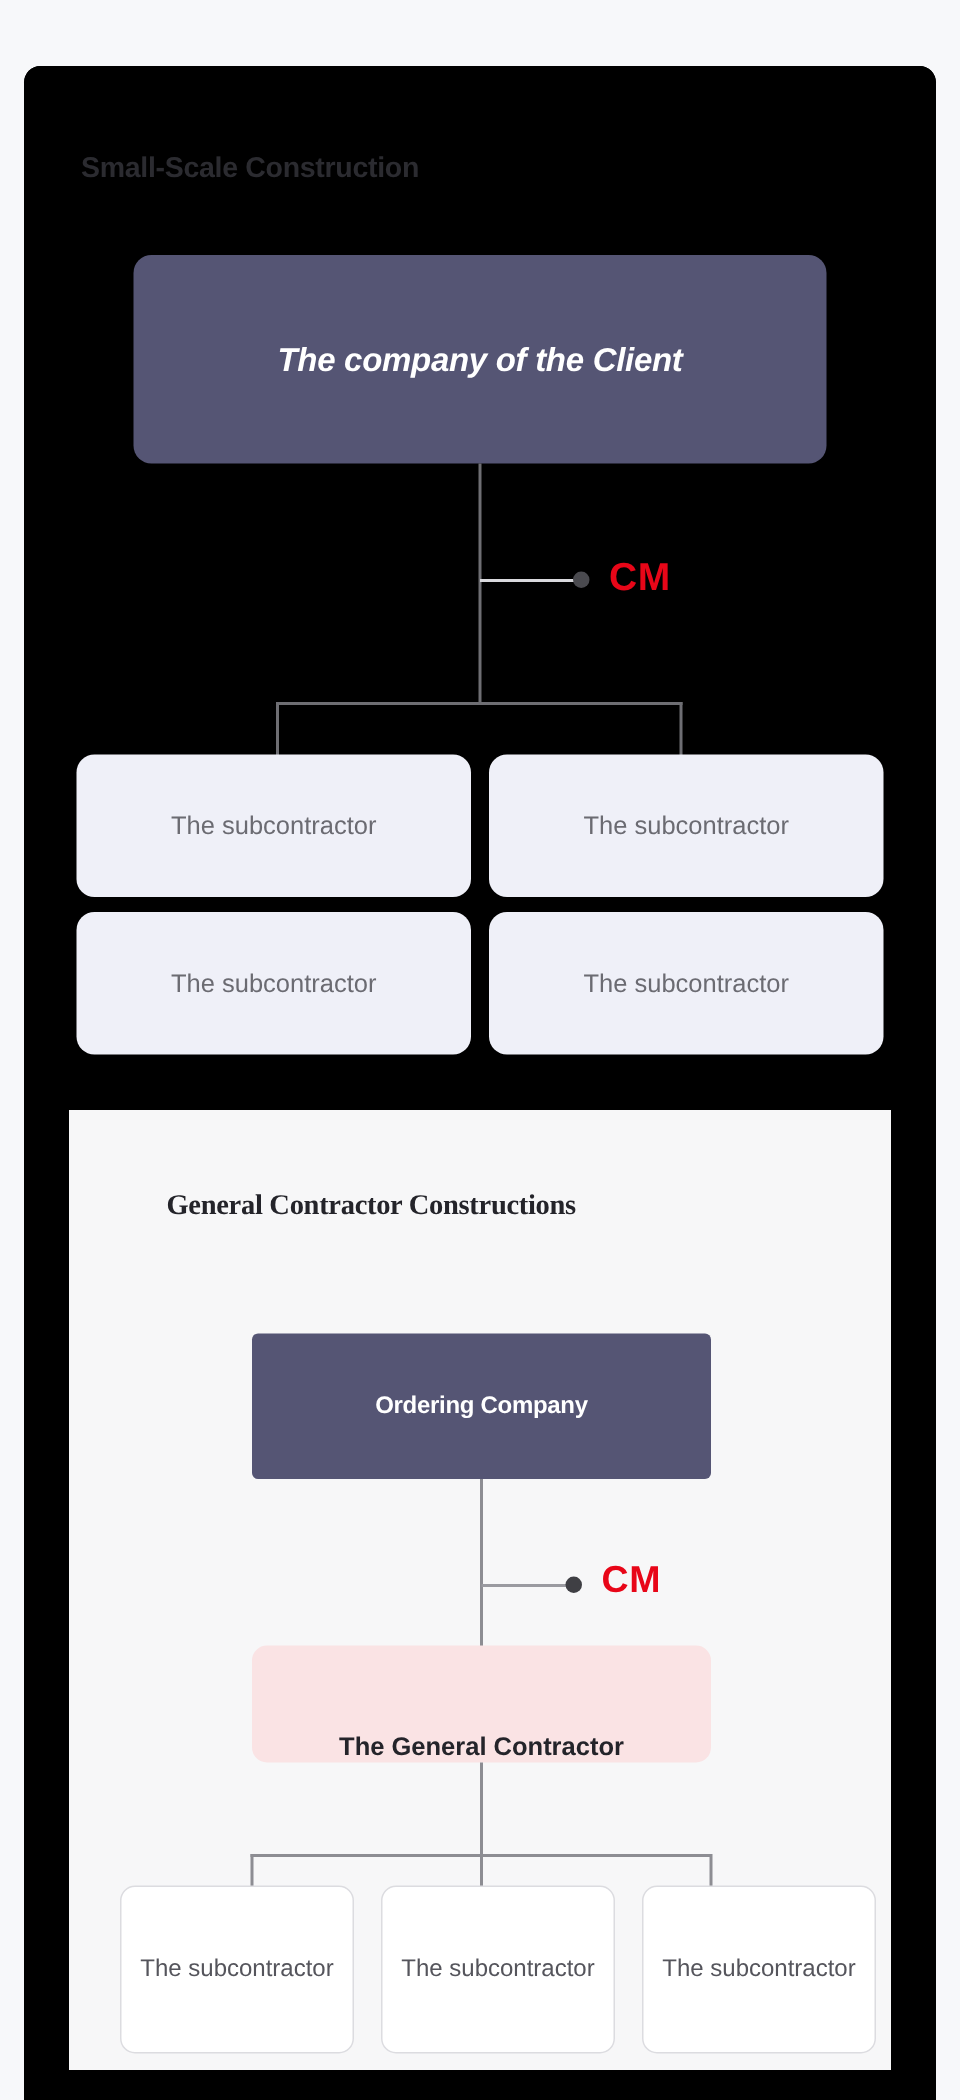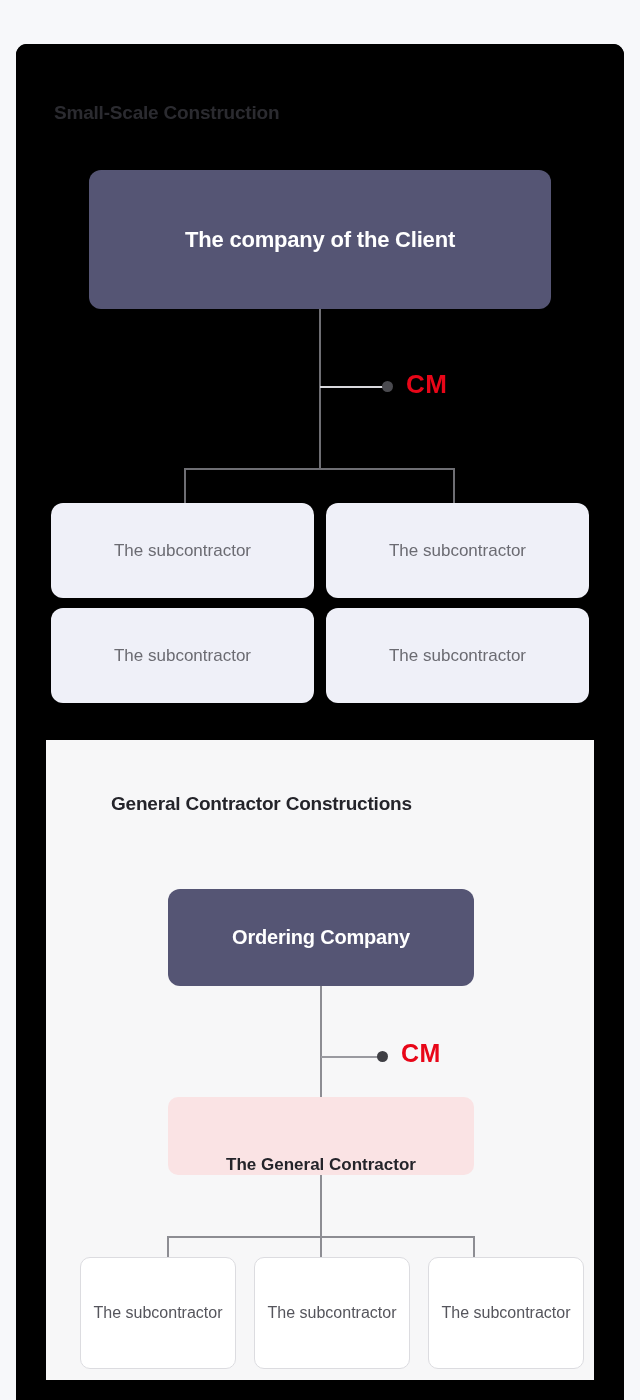--- a/index.html
+++ b/index.html
@@ -23,21 +23,21 @@
   .sec-dark{position:absolute;left:0;top:0;width:608px;height:696px;background:#000000;}
   .sec-dark .sec-title{
     position:absolute;left:38px;top:58px;
     font-size:19px;font-weight:700;color:#2b2b30;letter-spacing:-0.2px;
     white-space:nowrap;
   }
   .node-client{
     position:absolute;left:73px;top:126px;width:462px;height:139px;
     background:#555574;border-radius:12px;
     display:flex;align-items:center;justify-content:center;
-    color:#ffffff;font-size:22px;font-weight:700;letter-spacing:-0.2px;
+    color:#ffffff;font-size:22px;font-weight:700;letter-spacing:-0.2px;font-style:italic;
   }
   
   .l1-vert{position:absolute;left:303px;top:265px;width:1.5px;height:160px;background:#6e6e73;}
   .l1-hbar{position:absolute;left:168px;top:424px;width:271px;height:1.5px;background:#6e6e73;}
   .l1-drop-l{position:absolute;left:168px;top:424px;width:1.5px;height:36px;background:#6e6e73;}
   .l1-drop-r{position:absolute;left:437px;top:424px;width:1.5px;height:36px;background:#6e6e73;}
   
   .cm1-line{position:absolute;left:304px;top:342px;width:63px;height:1.5px;background:#d9d9dd;}
   .cm1-dot{position:absolute;left:366px;top:337px;width:11px;height:11px;border-radius:50%;background:#4a4a4f;}
   .cm1-label{position:absolute;left:390px;top:325px;font-size:26px;font-weight:700;color:#e80618;letter-spacing:0.4px;}
@@ -53,27 +53,27 @@
   .sub-chip.r1c0{left:0px;top:105px;}
   .sub-chip.r1c1{left:275px;top:105px;}
 
   
   .sec-light{
     position:absolute;left:30px;top:696px;width:548px;height:640px;
     background:#f7f7f8;
   }
   .sec-light .sec-title2{
     position:absolute;left:65px;top:53px;
-    font-size:19px;font-weight:700;color:#24242a;letter-spacing:-0.2px;white-space:nowrap;
+    font-size:19px;font-weight:700;color:#24242a;letter-spacing:-0.2px;white-space:nowrap;font-family:Liberation Serif, serif;
   }
   .node-ordering{
     position:absolute;left:122px;top:149px;width:306px;height:97px;
-    background:#555574;border-radius:12px;
+    background:#555574;border-radius:4px;
     display:flex;align-items:center;justify-content:center;
-    color:#ffffff;font-size:20px;font-weight:700;letter-spacing:-0.2px;
+    color:#ffffff;font-size:16px;font-weight:700;letter-spacing:-0.2px;
   }
   .l2-vert-a{position:absolute;left:274px;top:246px;width:1.5px;height:112px;background:#8d8d93;}
   .cm2-line{position:absolute;left:275px;top:316px;width:57px;height:1.5px;background:#9a9aa0;}
   .cm2-dot{position:absolute;left:331px;top:311px;width:11px;height:11px;border-radius:50%;background:#3f3f44;}
   .cm2-label{position:absolute;left:355px;top:299px;font-size:25px;font-weight:700;color:#e80618;letter-spacing:0.4px;}
   .node-gc{
     position:absolute;left:122px;top:357px;width:306px;height:78px;
     background:#fae3e4;border-radius:10px;
     display:flex;align-items:flex-end;justify-content:center;
     color:#24242a;font-size:17px;font-weight:600;

